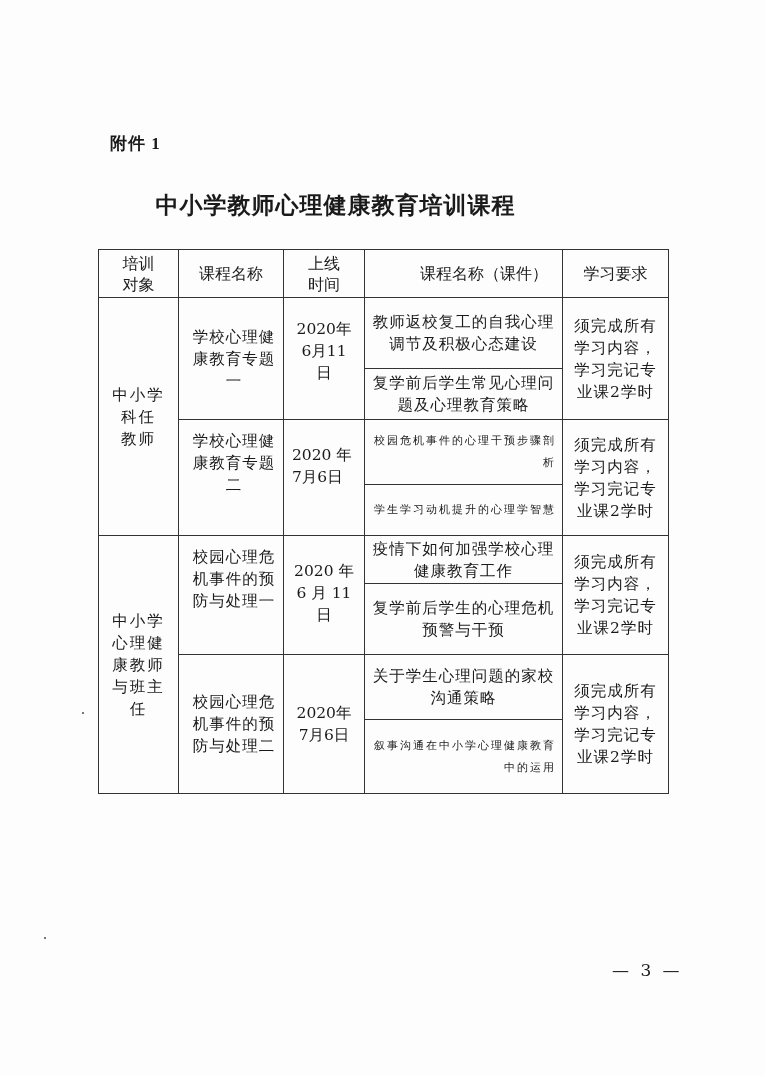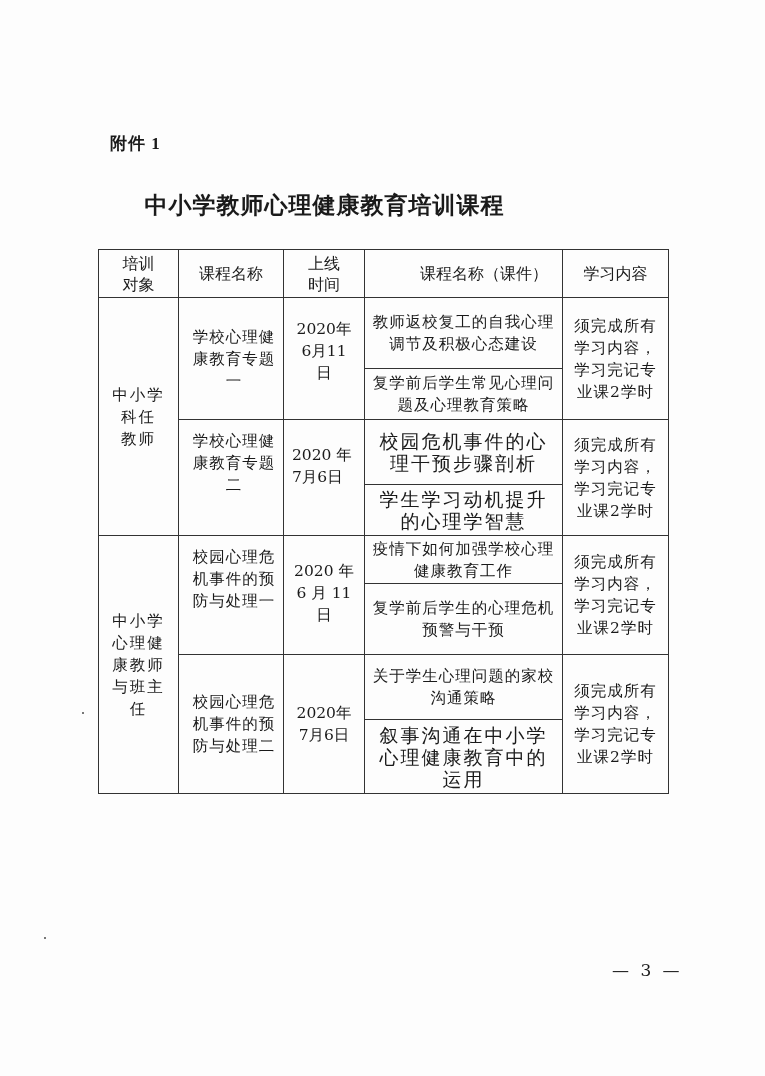--- a/index.html
+++ b/index.html
@@ -1,32 +1,32 @@
 <!DOCTYPE html>
 <html><head>
 <meta charset="utf-8">
 <style>
   html, body { margin: 0; padding: 0; }
   body {
     width: 765px; height: 1076px; background: #fdfdfd; position: relative; overflow: hidden;
     font-family: "DejaVu Serif", "Liberation Serif", serif; color: #1a1a1a;
   }
   .attach { position: absolute; left: 110px; top: 132px; font-family: Liberation Serif, serif; font-weight: bold; font-size: 17px; letter-spacing: 1px; }
-  .title { position: absolute; left: 1px; width: 647px; top: 190px; text-align: center; font-weight: bold; font-size: 23px; letter-spacing: 1px; padding-left: 0; box-sizing: border-box;}
+  .title { position: absolute; left: 12px; width: 647px; top: 190px; text-align: center; font-weight: bold; font-size: 23px; letter-spacing: 1px; padding-left: 0; box-sizing: border-box;}
   table.course {
     position: absolute; left: 98px; top: 249px; border-collapse: collapse;
     table-layout: fixed; width: 570px;
   }
   table.course td, table.course th { border: 1.5px solid #333; padding: 0; text-align: center; vertical-align: middle; font-size: 15.5px; line-height: 22px; font-weight: normal; }
   table.course th { font-family: "DejaVu Sans", sans-serif; font-size: 16px; line-height: 21px; }
   .cell-target { vertical-align: middle; letter-spacing: 2px; }
   .cell-name { text-align: center; padding-left: 10px !important; padding-right: 4px !important; letter-spacing: 1px; }
   .cell-req { text-align: center; padding: 0 6px !important; letter-spacing: 1px; }
   .content { letter-spacing: 1px; padding: 0 6px !important; }
-  .content.big { font-size: 19px; letter-spacing: 2px; }
+  .content.big { font-size: 11px; letter-spacing: 2px; text-align: right; }
   .pnum { position: absolute; left: 612px; top: 960px; font-size: 17px; letter-spacing: 3px; }
   .mark { position: absolute; width: 2px; height: 2px; background: #777; }
 </style>
 </head>
 <body>
 
 <div class="attach">附件 1</div>
 <div class="title">中小学教师心理健康教育培训课程</div>
 
 <table class="course">
@@ -38,21 +38,21 @@
       <col style="width:106px">
   </colgroup>
   <tbody>
       <tr style="height:48px">
     <th><span style="white-space:pre-line">培训
 对象</span></th>
     <th>课程名称</th>
     <th><span style="white-space:pre-line">上线
 时间</span></th>
     <th style="text-align:right;padding-right:14px">课程名称（课件）</th>
-    <th>学习内容</th>
+    <th>学习要求</th>
   </tr>
 
   <tr style="height:71px">
     <td rowspan="4" class="cell-target"><span style="white-space:pre-line">中小学
 科任
 教师</span></td>
     <td rowspan="2" class="cell-name">学校心理健康教育专题一</td>
     <td rowspan="2" style="vertical-align:top;padding-top:20px"><span style="white-space:pre-line">2020年
 6月11
 日</span></td>

